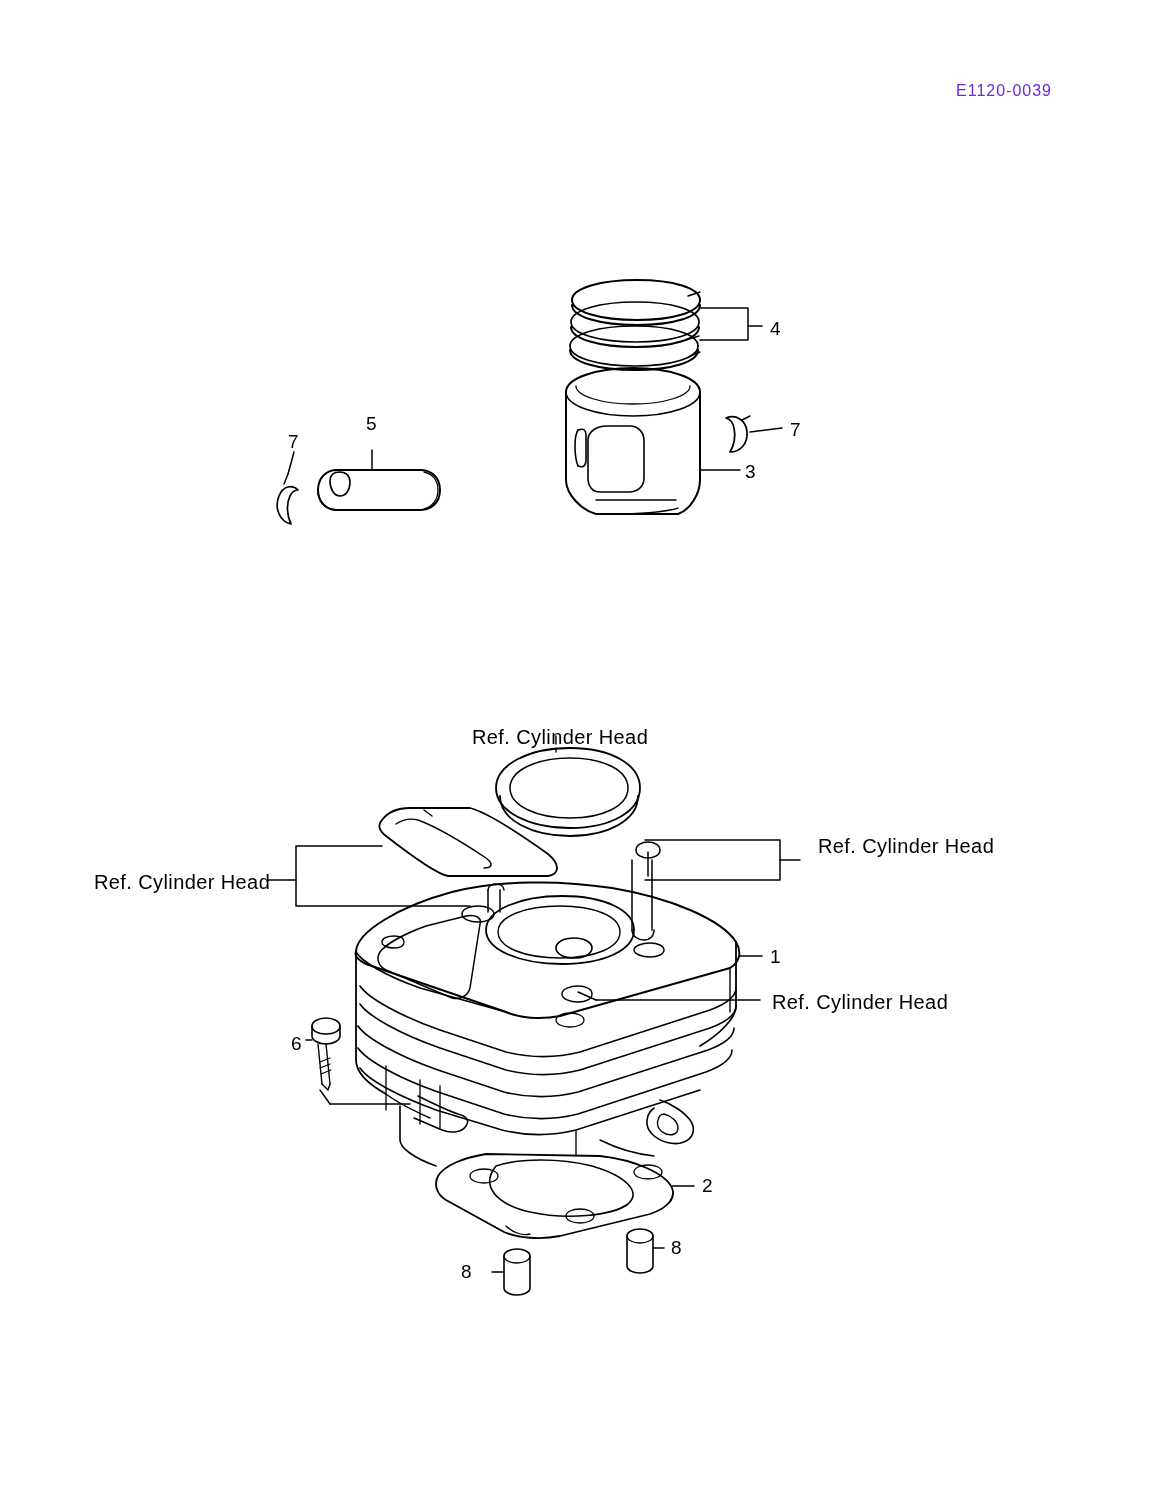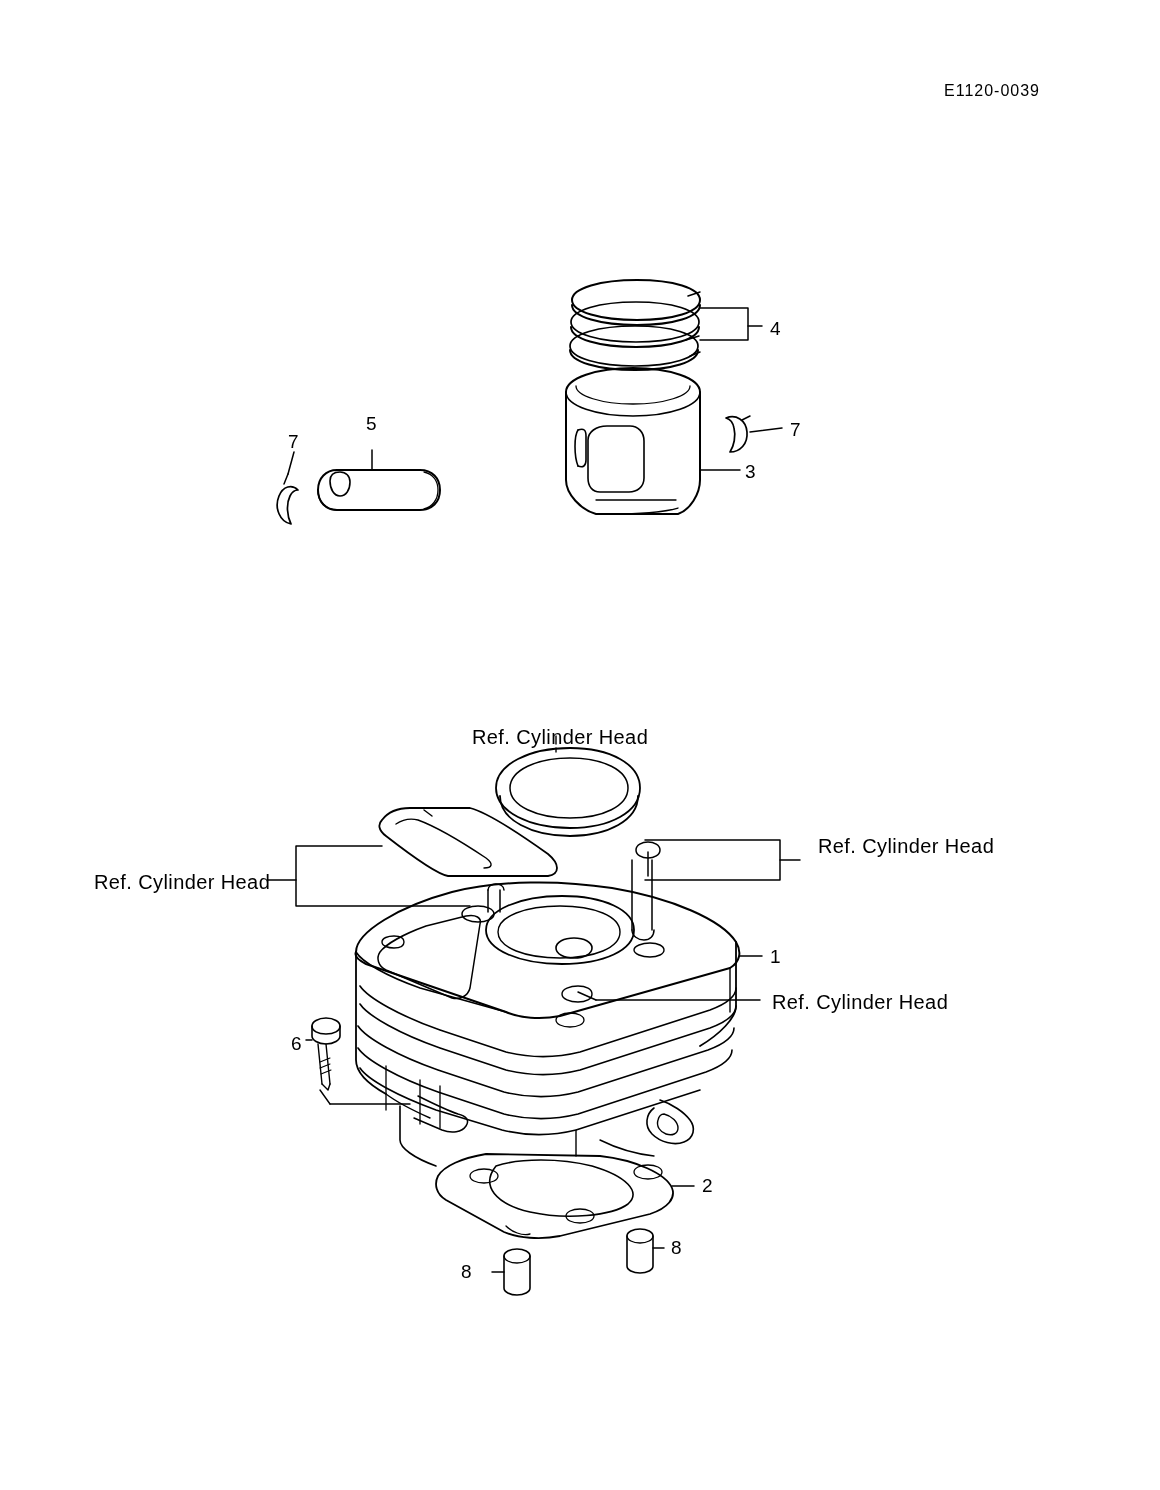--- a/index.html
+++ b/index.html
@@ -1,18 +1,18 @@
 <!DOCTYPE html>
 <html><head>
 <meta charset="utf-8">
 <style>
   html,body{margin:0;padding:0;background:#ffffff;}
   body{width:1160px;height:1490px;position:relative;font-family:"Liberation Sans",sans-serif;color:#000;}
   .page{position:absolute;inset:0;}
-  .doc-code{position:absolute;right:120px;top:82px;font-size:16px;letter-spacing:1px;color:#000000;margin-left:23px;}
+  .doc-code{position:absolute;right:108px;top:82px;font-size:16px;letter-spacing:1px;color:#6d28d9;margin-left:23px;}
   .front-badge{position:absolute;left:124px;top:62px;width:104px;height:86px;}
   .lbl{position:absolute;font-size:17px;color:#000;white-space:nowrap;}
   .lbl.num{font-size:19px;}
   .ref{position:absolute;font-size:20px;letter-spacing:.4px;white-space:nowrap;}
   svg{position:absolute;left:0;top:0;}
   .ln{stroke:#000;fill:none;}
 </style>
 </head>
 <body>
 

